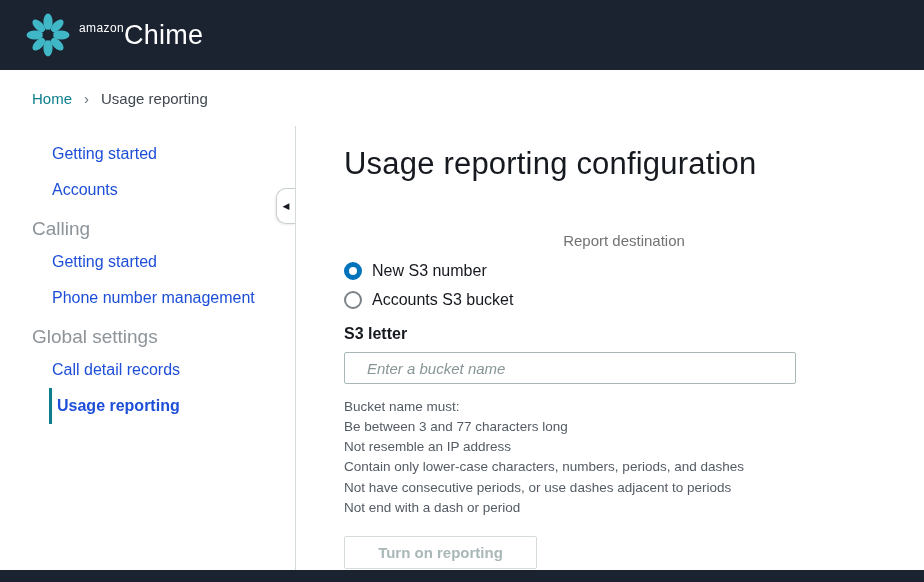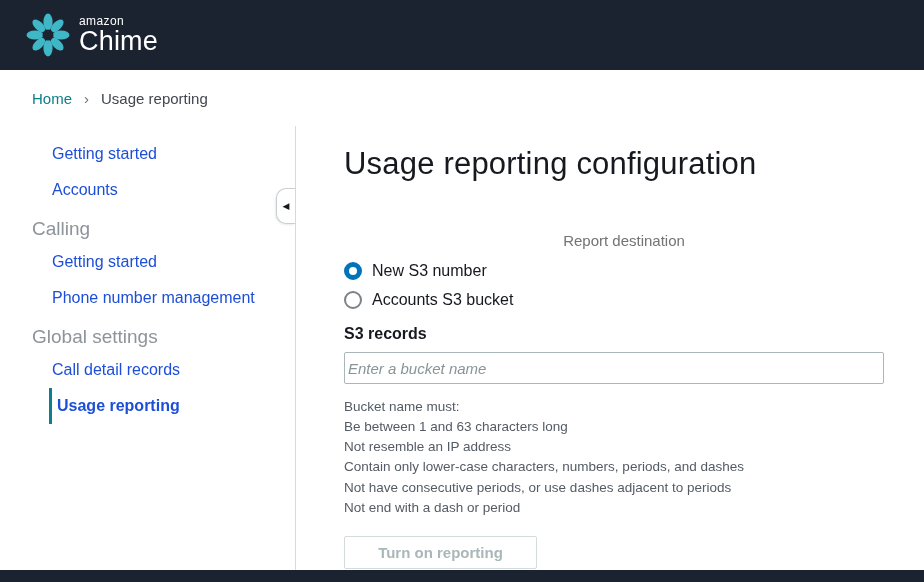--- a/index.html
+++ b/index.html
@@ -4,21 +4,21 @@
 <style>
   * { margin:0; padding:0; box-sizing:border-box; }
   html,body { background:#fff; }
   body { font-family:"Liberation Sans", sans-serif; color:#16191f; }
   .page { width:924px; height:582px; display:flex; flex-direction:column; overflow:hidden; background:#fff; position:relative; }
 
   
   .topbar { height:70px; background:#1b2330; display:flex; align-items:center; padding-left:26px; flex:0 0 auto; }
   .brand { display:flex; align-items:center; gap:9px; }
   .brand svg { display:block; }
-  .brand-text { display:flex; flex-direction:column; line-height:1; }
+  .brand-text { display:flex; flex-direction:row; line-height:1; }
   .brand-amazon { color:#fff; font-size:12px; letter-spacing:.4px; margin-bottom:1px; }
   .brand-chime { color:#fff; font-size:27px; font-weight:400; letter-spacing:.2px; }
 
   
   .breadcrumb { height:56px; display:flex; align-items:center; padding-left:32px; font-size:15px; flex:0 0 auto; }
   .breadcrumb a { color:#0d7e8c; text-decoration:none; cursor:pointer; }
   .crumb-sep { color:#687078; margin:0 12px; font-size:15px; }
   .crumb-current { color:#414750; }
 
   
@@ -37,21 +37,21 @@
   
   .main { flex:1 1 auto; padding:12px 20px 0 48px; }
   h1.title { font-size:31px; font-weight:400; color:#16191f; margin:8px 0 50px; letter-spacing:.2px; }
   .field-label { font-size:15px; color:#737373; margin-bottom:13px;text-align:center; }
   .radio-row { display:flex; align-items:center; gap:10px; margin-bottom:11px; cursor:pointer; }
   .radio { width:18px; height:18px; border-radius:50%; flex:0 0 auto; background:#fff; }
   .radio.on { border:5px solid #0073bb; }
   .radio.off { border:2px solid #7b8389; }
   .radio-label { font-size:16px; color:#16191f; }
   .bucket-label { font-size:16px; font-weight:700; margin:16px 0 9px; }
-  .bucket-input { width:540px; height:32px; border:1px solid #aab7b8; border-radius:2px; padding:0 3px;
+  .bucket-input { width:452px; height:32px; border:1px solid #aab7b8; border-radius:2px; padding:0 22px;
       font-family:"Liberation Sans", sans-serif; font-size:15px; color:#16191f; outline:none; }
   .bucket-input::placeholder { font-style:italic; color:#879596; }
   .rules { margin-top:13px; font-size:13.5px; color:#545b64; line-height:1.42; }
   .rules div { margin-bottom:1px; }
   .submit-btn { margin-top:18px; background:#fff; border:1px solid #d5dbdb; border-radius:2px;
       color:#aab7b8; font-weight:700; font-size:15px; font-family:"Liberation Sans", sans-serif;
       padding:0 24px; height:33px; min-width:193px; cursor:not-allowed; }
 
   
   .bottombar { height:12px; background:#1b2330; flex:0 0 auto; }
@@ -117,26 +117,26 @@
 
       <div class="radio-row">
         <span class="radio on"></span>
         <span class="radio-label">New S3 number</span>
       </div>
       <div class="radio-row">
         <span class="radio off"></span>
         <span class="radio-label">Accounts S3 bucket</span>
       </div>
 
-      <div class="bucket-label">S3 records</div>
+      <div class="bucket-label">S3 letter</div>
       <input class="bucket-input" type="text" placeholder="Enter a bucket name" style="">
 
       <div class="rules">
         <div>Bucket name must:</div>
-        <div>Be between 1 and 63 characters long</div>
+        <div>Be between 3 and 77 characters long</div>
         <div>Not resemble an IP address</div>
         <div>Contain only lower-case characters, numbers, periods, and dashes</div>
         <div>Not have consecutive periods, or use dashes adjacent to periods</div>
         <div>Not end with a dash or period</div>
       </div>
 
       <button class="submit-btn" disabled="">Turn on reporting</button>
     </main>
   </div>
 

